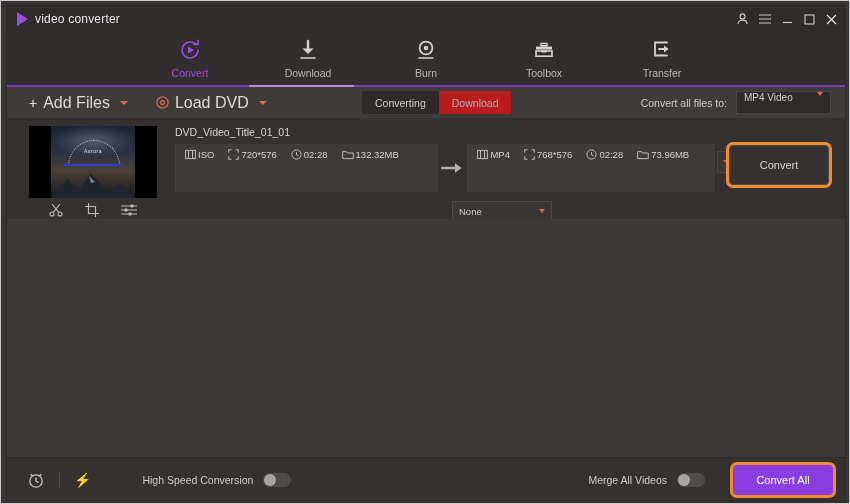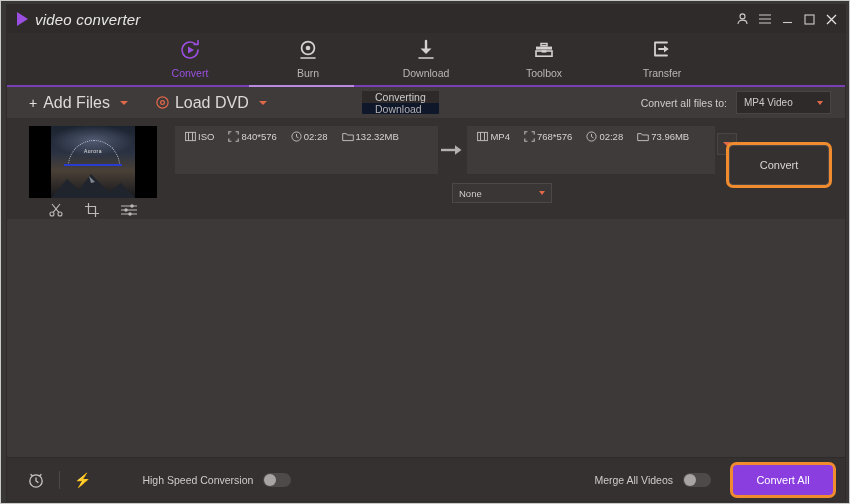--- a/index.html
+++ b/index.html
@@ -9,47 +9,47 @@
     background:#3a3636;box-sizing:border-box;
     border:1px solid #c9c9c9;
   }
   .win{position:absolute;left:6px;top:4px;width:838px;height:496px;background:#3a3636;box-sizing:border-box;
        box-shadow:0 0 0 1px #2f2b2b;}
 
   
   .titlebar{position:relative;height:28px;background:#2f2b2b;display:flex;align-items:center;}
   .logo{display:flex;align-items:center;gap:7px;padding-left:10px;}
   .logo-tri{width:0;height:0;border-left:11px solid #9b4fe0;border-top:7px solid transparent;border-bottom:7px solid transparent;}
-  .logo-text{color:#e8e6e6;font-size:15px;letter-spacing:.2px;font-style:italic;}
+  .logo-text{color:#e8e6e6;font-size:12px;letter-spacing:.2px;}
   .wincontrols{position:absolute;right:8px;top:0;height:28px;display:flex;align-items:center;gap:11px;}
   .wc{color:#cfcccc;font-size:12px;line-height:1;cursor:default;}
   .wc svg{display:block;}
 
   
   .nav{position:relative;height:50px;background:#322e2e;display:flex;justify-content:center;align-items:flex-start;gap:40px;padding-top:4px;}
   .navitem{width:78px;display:flex;flex-direction:column;align-items:center;gap:4px;cursor:default;}
   .navicon{height:26px;display:flex;align-items:center;justify-content:center;}
   .navlabel{font-size:10.5px;color:#b9b5b5;}
   .navitem.active .navlabel{color:#9b4fe0;}
   .navline{position:absolute;left:0;right:0;bottom:0;height:2px;background:#7a3fb5;}
   .navline .seg{position:absolute;left:242px;width:105px;top:0;height:2px;background:#b98ae0;}
 
   
   .toolbar{position:relative;height:31px;background:#403b3b;display:flex;align-items:center;}
   .tbtn{display:flex;align-items:center;gap:6px;padding:0 6px;margin-left:16px;cursor:default;height:22px;}
   .tbtn .lbl{font-size:16px;color:#ddd9d9;}
   .caret{width:0;height:0;border-left:4px solid transparent;border-right:4px solid transparent;border-top:4.5px solid #e2684a;}
   .caret.sm{border-left-width:3.5px;border-right-width:3.5px;border-top-width:4px;}
   .plus{color:#e2e0e0;font-size:14px;line-height:1;}
-  .segctrl{position:absolute;left:355px;top:4px;display:flex;height:23px;background:#0f172a;border-radius:1px;overflow:hidden;flex-direction:column;}
+  .segctrl{position:absolute;left:355px;top:4px;display:flex;height:23px;background:#b91c1c;border-radius:1px;overflow:hidden;}
   .seg-tab{display:flex;align-items:center;padding:0 13px;font-size:10.5px;color:#b5b1b1;cursor:default;}
   .seg-tab.active{background:#2e2a2a;color:#cfcbcb;}
   .convall{position:absolute;right:14px;top:4px;display:flex;align-items:center;gap:9px;}
   .convall .lbl{font-size:10.5px;color:#cfcbcb;}
-  .ddbox{width:95px;height:23px;background:#2e2a2a;border:1px solid #4a4545;display:flex;align-items:center;
+  .ddbox{width:95px;height:23px;background:#2e2a2a;border:1px solid #4a4545;display:flex;align-items:flex-start;
          padding:0 7px;justify-content:space-between;box-sizing:border-box;}
   .ddbox .v{font-size:10px;color:#cfcbcb;white-space:nowrap;overflow:hidden;}
 
   
   .filerow{position:relative;height:105px;background:#353131;border-bottom:1px solid #2e2a2a;}
   .thumbwrap{position:absolute;left:22px;top:8px;width:128px;}
   .thumb{position:relative;width:128px;height:72px;background:#000;overflow:hidden;}
   .thumb .pic{position:absolute;left:22px;top:0;width:84px;height:72px;
     background:
       radial-gradient(ellipse 60px 22px at 50% 20%, rgba(120,130,160,.55), rgba(0,0,0,0) 70%),
@@ -90,21 +90,21 @@
 
   
   .bottom{position:absolute;left:0;right:0;bottom:0;height:43px;background:#353131;border-top:1px solid #2e2a2a;
           display:flex;align-items:center;}
   .clock{margin-left:20px;color:#c9c5c5;display:flex;align-items:center;}
   .vsep{width:1px;height:18px;background:#4d4848;margin:0 14px;}
   .bolt{color:#e6e2e2;font-size:14px;line-height:1;margin-right:7px;}
   .blabel{font-size:10.5px;color:#cfcbcb;margin-left:44px;}
   .toggle{width:28px;height:14px;border-radius:7px;background:#4f4a4a;position:relative;margin-left:10px;}
   .toggle .knob{position:absolute;left:1px;top:1px;width:12px;height:12px;border-radius:50%;background:#a8a4a4;}
-  .bright{position:absolute;right:12px;display:flex;align-items:center;gap:0;}
+  .bright{position:absolute;right:12px;display:flex;align-items:center;gap:6px;}
   .mergewrap{display:flex;align-items:center;margin-right:22px;}
   .convall-btn{width:100px;height:30px;background:#8b3ee0;display:flex;align-items:center;justify-content:center;
                font-size:11px;color:#fff;}
 </style>
 </head>
 <body>
 
 <div id="app">
  <div class="win">
 
@@ -151,37 +151,37 @@
           <path d="M20 2.6V6.4H16.2" fill="none" stroke="#9b4fe0" stroke-width="1.6" stroke-linecap="round" stroke-linejoin="round"></path>
           <path d="M10 8.4l6 3.6-6 3.6z" fill="#9b4fe0"></path>
         </svg>
       </div>
       <div class="navlabel">Convert</div>
     </div>
 
     <div class="navitem">
       <div class="navicon">
         <svg width="24" height="24" viewBox="0 0 24 24">
+          <path d="M12 3v10" stroke="#d5d1d1" stroke-width="2.4" stroke-linecap="round"></path>
+          <path d="M6.5 10.5L12 16l5.5-5.5z" fill="#d5d1d1"></path>
+          <path d="M5 20h14" stroke="#d5d1d1" stroke-width="1.6" stroke-linecap="round"></path>
+        </svg>
+      </div>
+      <div class="navlabel">Download</div>
+    </div>
+
+    <div class="navitem">
+      <div class="navicon">
+        <svg width="24" height="24" viewBox="0 0 24 24">
           <circle cx="12" cy="10" r="6.4" fill="none" stroke="#d5d1d1" stroke-width="1.8"></circle>
           <circle cx="12" cy="10" r="2.3" fill="#d5d1d1"></circle>
           <path d="M5 20h14" stroke="#d5d1d1" stroke-width="1.6" stroke-linecap="round"></path>
         </svg>
       </div>
       <div class="navlabel">Burn</div>
-    </div>
-
-    <div class="navitem">
-      <div class="navicon">
-        <svg width="24" height="24" viewBox="0 0 24 24">
-          <path d="M12 3v10" stroke="#d5d1d1" stroke-width="2.4" stroke-linecap="round"></path>
-          <path d="M6.5 10.5L12 16l5.5-5.5z" fill="#d5d1d1"></path>
-          <path d="M5 20h14" stroke="#d5d1d1" stroke-width="1.6" stroke-linecap="round"></path>
-        </svg>
-      </div>
-      <div class="navlabel">Download</div>
     </div>
 
     <div class="navitem">
       <div class="navicon">
         <svg width="24" height="24" viewBox="0 0 24 24">
           <path d="M9 5.5h6v2.2H9z" fill="none" stroke="#d5d1d1" stroke-width="1.5"></path>
           <rect x="4" y="8.6" width="16" height="3" fill="#d5d1d1"></rect>
           <rect x="4" y="13" width="16" height="5.2" fill="none" stroke="#d5d1d1" stroke-width="1.6"></rect>
           <rect x="9.6" y="12.2" width="4.8" height="2.4" fill="#d5d1d1"></rect>
         </svg>
@@ -269,41 +269,42 @@
                 <path d="M0 3h16M0 7h16M0 11h16" stroke="#bdb9b9" stroke-width="1.2"></path>
                 <circle cx="11" cy="3" r="1.7" fill="#bdb9b9"></circle>
                 <circle cx="5" cy="7" r="1.7" fill="#bdb9b9"></circle>
                 <circle cx="9" cy="11" r="1.7" fill="#bdb9b9"></circle>
               </svg>
         </span>
       </div>
     </div>
 
     <div class="fileinfo">
+      <div class="fname">DVD_Video_Title_01_01</div>
       <div class="panels">
 
         <div class="panel src">
           <div class="prow">
             <div class="pcell">
               <span class="ico">
                     <svg width="11" height="11" viewBox="0 0 11 11">
                       <rect x=".6" y="1.4" width="9.8" height="8.2" fill="none" stroke="#bdb9b9" stroke-width="1"></rect>
                       <rect x="3" y="1.4" width="1" height="8.2" fill="#bdb9b9"></rect>
                       <rect x="7" y="1.4" width="1" height="8.2" fill="#bdb9b9"></rect>
                     </svg>
                   </span>
               <span class="pv">ISO</span>
             </div>
             <div class="pcell">
               <span class="ico">
                     <svg width="11" height="11" viewBox="0 0 11 11">
                       <path d="M.8 3.4V.8h2.6M7.6.8h2.6v2.6M10.2 7.6v2.6H7.6M3.4 10.2H.8V7.6" fill="none" stroke="#bdb9b9" stroke-width="1.1"></path>
                     </svg>
                   </span>
-              <span class="pv">840*576</span>
+              <span class="pv">720*576</span>
             </div>
             <div class="pcell">
               <span class="ico">
                     <svg width="11" height="11" viewBox="0 0 11 11">
                       <circle cx="5.5" cy="5.5" r="4.6" fill="none" stroke="#bdb9b9" stroke-width="1"></circle>
                       <path d="M5.5 2.9v2.8l2 1.2" fill="none" stroke="#bdb9b9" stroke-width="1"></path>
                     </svg>
                   </span>
               <span class="pv">02:28</span>
             </div>

